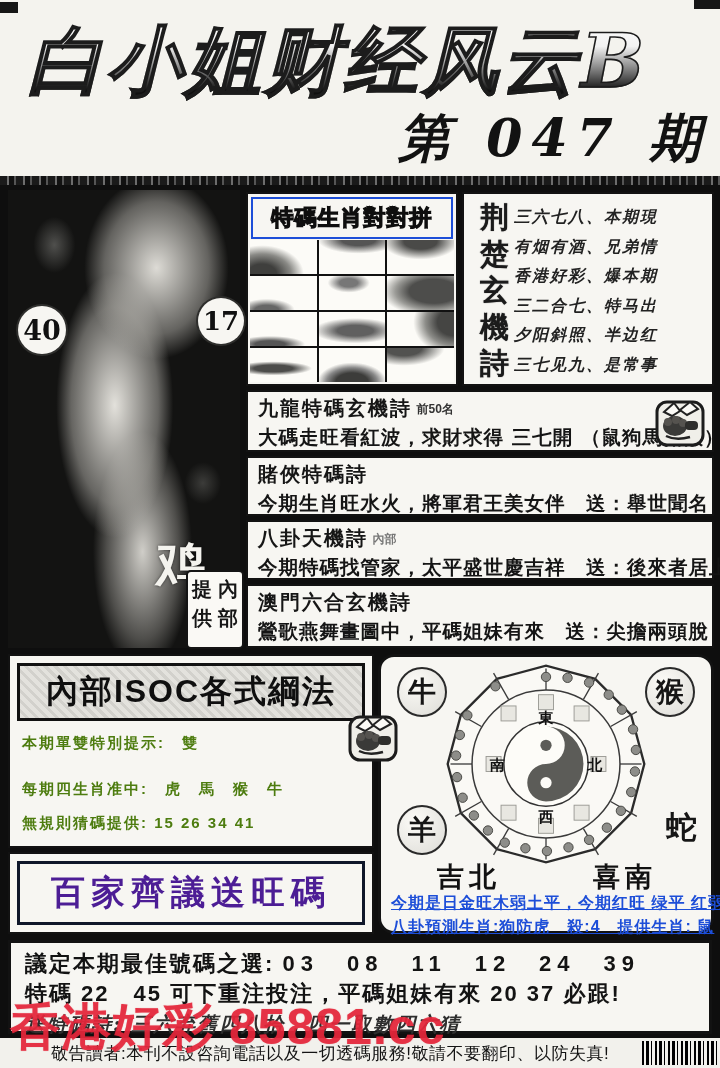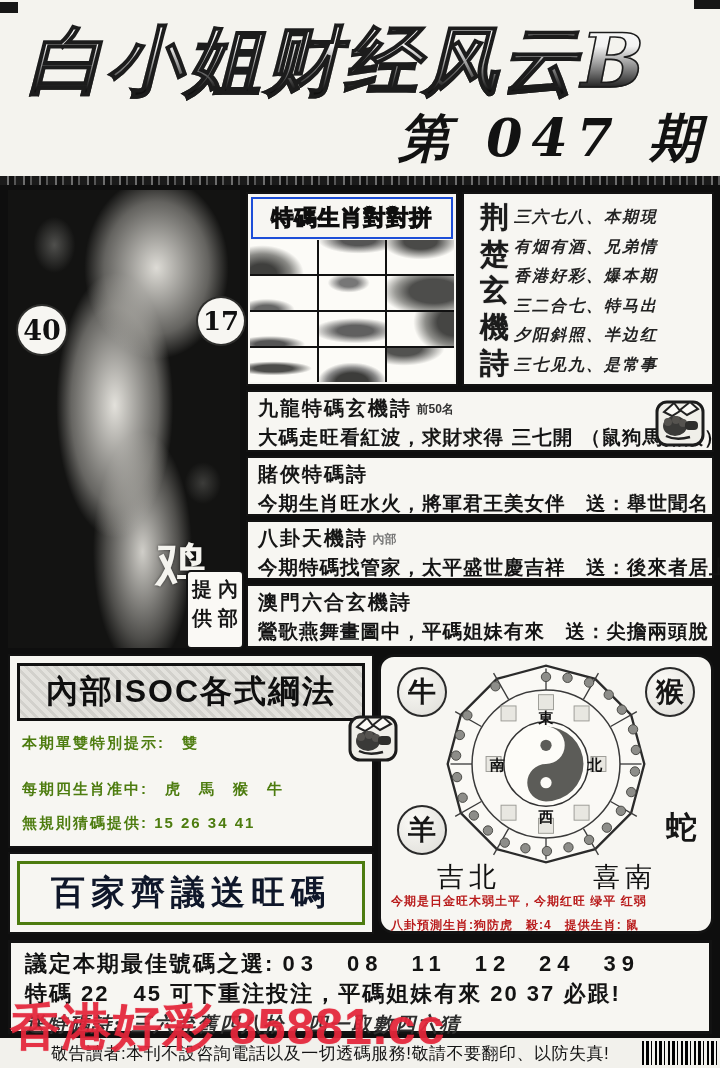--- a/index.html
+++ b/index.html
@@ -92,38 +92,38 @@
   .isoc-head{position:absolute;left:7px;top:7px;right:7px;height:52px;border:3px solid #111;
       background:repeating-linear-gradient(45deg,#e3e2dd 0 4px,#d2d1cc 4px 7px);
       display:flex;align-items:center;justify-content:center;font-weight:900;font-size:32px;
       letter-spacing:2px;color:#0f0f0f;white-space:nowrap;}
   .isoc-line{position:absolute;left:12px;right:6px;font-weight:900;font-size:15px;letter-spacing:2px;
       color:#4d7c0f;white-space:nowrap;}
   .isoc-l1{top:78px;} .isoc-l2{top:124px;} .isoc-l3{top:158px;}
 
   
   .baijia{left:8px;top:852px;width:366px;height:82px;}
-  .baijia-head{position:absolute;left:7px;top:7px;right:7px;bottom:7px;border:3px solid #4d7c0f;
+  .baijia-head{position:absolute;left:7px;top:7px;right:7px;bottom:7px;border:3px solid #0f172a;
       display:flex;align-items:center;justify-content:center;font-weight:900;font-size:34px;
-      letter-spacing:6px;color:#0f172a;white-space:nowrap;}
+      letter-spacing:6px;color:#4c1d95;white-space:nowrap;}
 
   
   .wheelbox{left:378px;top:654px;width:336px;height:280px;border-radius:16px;border-width:3px;}
   .zcorner{position:absolute;width:46px;height:46px;border-radius:50%;border:2px solid #2a2a2a;
       background:radial-gradient(circle at 35% 30%,#fcfbf7,#dddcd7);display:flex;align-items:center;
       justify-content:center;font-family:"DejaVu Serif",serif;font-weight:900;font-size:28px;color:#161616;}
   .z-tl{left:16px;top:10px;} .z-tr{right:16px;top:10px;} .z-bl{left:16px;top:148px;}
   .z-br{position:absolute;right:14px;top:150px;font-family:"DejaVu Serif",serif;font-weight:900;
       font-size:31px;color:#161616;}
   .wheel-svg{position:absolute;left:62px;top:4px;}
-  .wlabel{position:absolute;top:202px;font-family:"DejaVu Serif",serif;font-weight:400;font-size:27px;
+  .wlabel{position:absolute;top:202px;font-family:"DejaVu Serif",serif;font-weight:700;font-size:27px;
       letter-spacing:5px;color:#111;white-space:nowrap;}
   .wl-left{left:56px;} .wl-right{left:212px;}
-  .wline{position:absolute;left:10px;right:6px;font-weight:900;font-size:12px;letter-spacing:1px;
-      color:#b91c1c;white-space:nowrap;}
+  .wline{position:absolute;left:10px;right:6px;font-weight:900;font-size:16px;letter-spacing:1px;
+      color:#1d4ed8;white-space:nowrap;text-decoration:underline;}
   .wline1{top:236px;} .wline2{top:260px;}
   .stamp-straddle{position:absolute;left:-34px;top:54px;z-index:5;}
 
   
   .numbox{left:8px;top:940px;width:704px;height:94px;border-width:3px;padding:6px 14px;}
   .num-line{font-weight:900;font-size:22px;letter-spacing:2px;color:#131313;white-space:nowrap;}
   .num-vals{letter-spacing:6px;}
   .num-poem{font-family:"DejaVu Serif",serif;font-style:italic;font-weight:700;font-size:20px;
       letter-spacing:2px;color:#2e2e2e;white-space:nowrap;margin-top:2px;}
 

